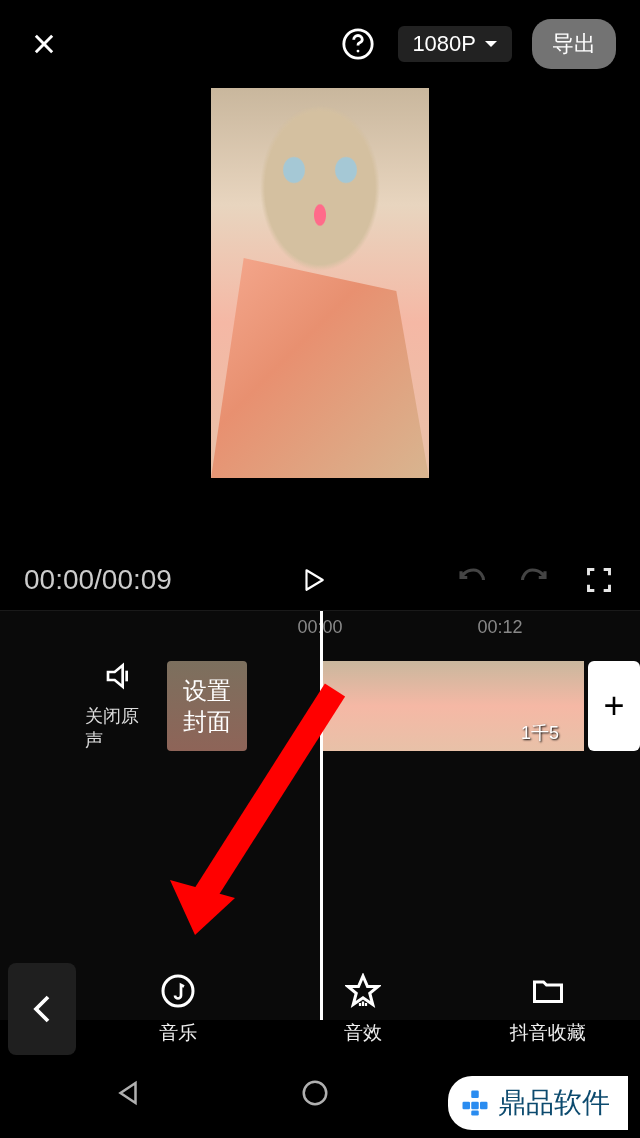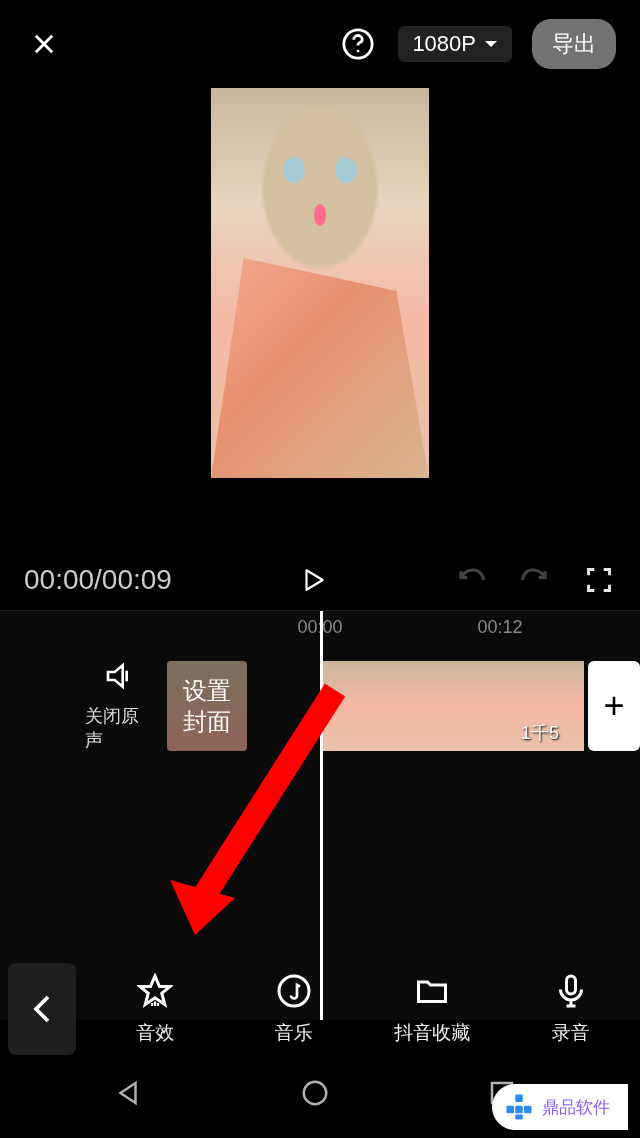--- a/index.html
+++ b/index.html
@@ -161,25 +161,25 @@
 .nav-bar {
   position: absolute; bottom: 0; left: 0; right: 0;
   height: 80px;
   background: #000;
   display: flex; align-items: center; justify-content: space-around;
   padding: 0 40px;
 }
 .nav-icon { width: 40px; height: 40px; opacity: 0.8; }
 .watermark {
   position: absolute; bottom: 8px; right: 12px;
-  background: #fff; color: #8b5cf6;
+  background: #fff; color: #0c4a6e;
   padding: 8px 18px 8px 12px;
   border-radius: 24px 0 0 24px;
   display: flex; align-items: center; gap: 8px;
-  font-size: 17px; font-weight: 500;
+  font-size: 28px; font-weight: 500;
   z-index: 30;
 }
 .wm-icon {
   width: 30px; height: 30px;
 }
 </style>
 </head>
 <body>
 
 <div class="top-bar">
@@ -285,51 +285,42 @@
 <div class="bottom-bar">
   <div class="back-btn">
     <svg width="18" height="30" viewBox="0 0 12 20">
         <path d="M10 2 L2 10 L10 18" stroke="#fff" stroke-width="2.5" fill="none"></path>
       </svg>
   </div>
   <div class="tools">
     <div class="tool">
       <div class="tool-icon">
         <svg width="36" height="36" viewBox="0 0 24 24">
+            <circle cx="12" cy="12" r="10" stroke="#fff" stroke-width="2" fill="none"></circle>
+            <path d="M10 15 a2 2 0 104 0 L14 8 L16 9" stroke="#fff" stroke-width="1.8" fill="none"></path>
+          </svg>
+      </div>
+      <span class="tool-label">音乐</span>
+    </div>
+    <div class="tool">
+      <div class="tool-icon">
+        <svg width="36" height="36" viewBox="0 0 24 24">
             <path d="M12 2 L15 9 L22 9 L16.5 13.5 L18.5 21 L12 16.5 L5.5 21 L7.5 13.5 L2 9 L9 9 Z" stroke="#fff" stroke-width="2" fill="none"></path>
             <path d="M10 22 L10 20 M12 22 L12 19 M14 22 L14 20" stroke="#fff" stroke-width="1.5"></path>
           </svg>
       </div>
       <span class="tool-label">音效</span>
-    </div>
-    <div class="tool">
-      <div class="tool-icon">
-        <svg width="36" height="36" viewBox="0 0 24 24">
-            <circle cx="12" cy="12" r="10" stroke="#fff" stroke-width="2" fill="none"></circle>
-            <path d="M10 15 a2 2 0 104 0 L14 8 L16 9" stroke="#fff" stroke-width="1.8" fill="none"></path>
-          </svg>
-      </div>
-      <span class="tool-label">音乐</span>
     </div>
     <div class="tool">
       <div class="tool-icon">
         <svg width="36" height="36" viewBox="0 0 24 24">
             <path d="M3 6 L3 19 L21 19 L21 8 L11 8 L9 6 Z" stroke="#fff" stroke-width="2" fill="none"></path>
           </svg>
       </div>
       <span class="tool-label">抖音收藏</span>
-    </div>
-    <div class="tool">
-      <div class="tool-icon">
-        <svg width="36" height="36" viewBox="0 0 24 24">
-            <rect x="9" y="2" width="6" height="12" rx="3" stroke="#fff" stroke-width="2" fill="none"></rect>
-            <path d="M5 11 a7 7 0 0014 0 M12 18 L12 22 M9 22 L15 22" stroke="#fff" stroke-width="2" fill="none"></path>
-          </svg>
-      </div>
-      <span class="tool-label">录音</span>
     </div>
   </div>
 </div>
 
 <div class="nav-bar">
   <div class="nav-icon">
     <svg width="30" height="30" viewBox="0 0 24 24">
         <path d="M18 4 L6 12 L18 20 Z" stroke="#ddd" stroke-width="2" fill="none"></path>
       </svg>
   </div>

